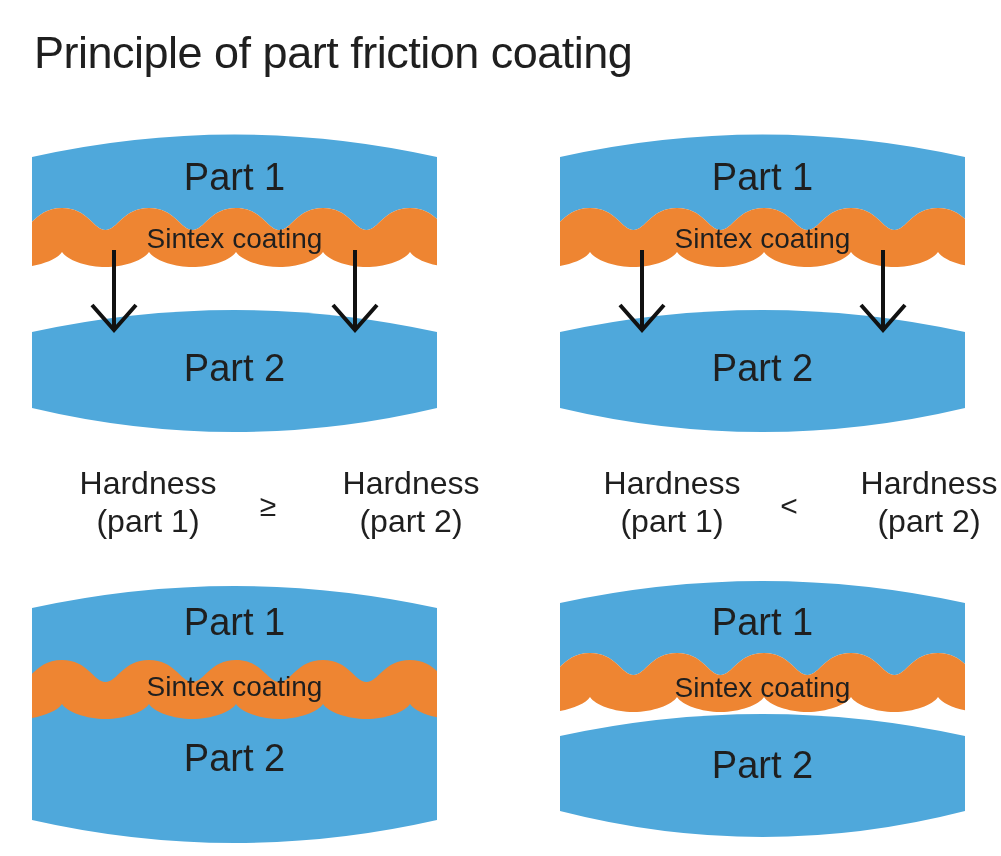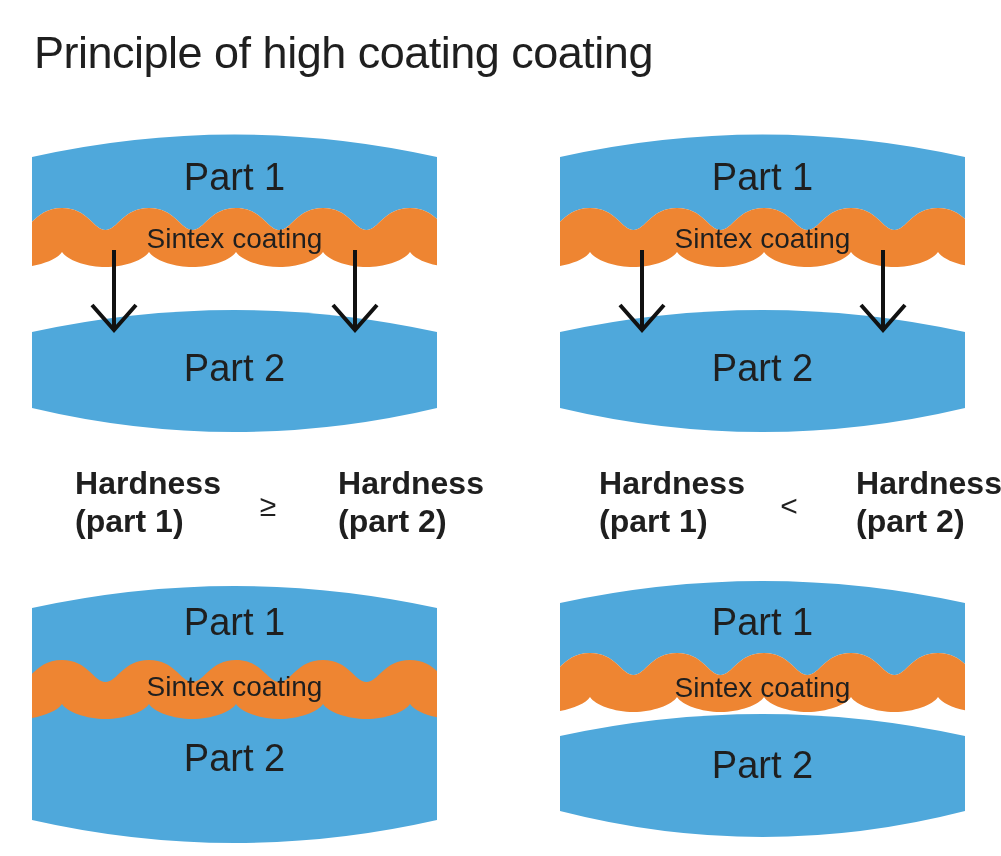--- a/index.html
+++ b/index.html
@@ -17,30 +17,30 @@
   svg{position:absolute;display:block;}
   .svg1{left:32px;top:133px;}
   .svg2{left:560px;top:133px;}
   .svg3{left:32px;top:585px;}
   .svg4{left:560px;top:578px;}
   .blue{fill:var(--blue);}
   .orange{fill:var(--orange);}
   .arrow{stroke:#111;stroke-width:4;fill:none;stroke-linejoin:miter;stroke-linecap:butt;}
   .part-label{font-size:38px;fill:var(--ink);text-anchor:middle;font-weight:400;}
   .coat-label{font-size:28px;fill:var(--ink);text-anchor:middle;font-weight:400;}
-  .hardness{position:absolute;transform:translateX(-50%);text-align:left;
-    font-size:32px;line-height:38px;white-space:nowrap;color:var(--ink);font-weight:bold;}
+  .hardness{position:absolute;transform:translateX(-50%);text-align:center;
+    font-size:32px;line-height:38px;white-space:nowrap;color:var(--ink);}
   .op{position:absolute;transform:translateX(-50%);font-size:30px;color:var(--ink);}
 </style>
 </head>
 <body>
 
 <div class="page">
 
-  <div class="title">Principle of high coating coating</div>
+  <div class="title">Principle of part friction coating</div>
 
   <svg class="svg1" width="405" height="300" viewBox="0 0 405 300">
     <path class="blue" d="M -13.5 24 L 0 24 Q 202.5 -21 405 24 L 421.5 24 L 421.5 97 C 409.5 97 404 75 378 75 C 352 75 346.5 97 334.5 97 C 322.5 97 317 75 291 75 C 265 75 259.5 97 247.5 97 C 235.5 97 230 75 204 75 C 178 75 172.5 97 160.5 97 C 148.5 97 143 75 117 75 C 91 75 85.5 97 73.5 97 C 61.5 97 56 75 30 75 C 4 75 -1.5 97 -13.5 97 Z"></path>
     <path class="orange" d="M -13.5 97 C -1.5 97 4 75 30 75 C 56 75 61.5 97 73.5 97 C 85.5 97 91 75 117 75 C 143 75 148.5 97 160.5 97 C 172.5 97 178 75 204 75 C 230 75 235.5 97 247.5 97 C 259.5 97 265 75 291 75 C 317 75 322.5 97 334.5 97 C 346.5 97 352 75 378 75 C 404 75 409.5 97 421.5 97 L 421.5 134 C 402.5 134 383 127 378 119 C 373 127 353.5 134 334.5 134 C 315.5 134 296 127 291 119 C 286 127 266.5 134 247.5 134 C 228.5 134 209 127 204 119 C 199 127 179.5 134 160.5 134 C 141.5 134 122 127 117 119 C 112 127 92.5 134 73.5 134 C 54.5 134 35 127 30 119 C 25 127 5.5 134 -13.5 134 Z"></path>
     <path class="blue" d="M 0 199 Q 202.5 155 405 199 L 405 275 Q 202.5 323 0 275 Z"></path>
     <path class="arrow" d="M 82 117 L 82 196 M 60 172 L 82 197 L 104 172 M 323 117 L 323 196 M 301 172 L 323 197 L 345 172"></path>
     <text class="part-label" x="202.5" y="57">Part 1</text>
     <text class="coat-label" x="202.5" y="115">Sintex coating</text>
     <text class="part-label" x="202.5" y="248">Part 2</text>
   </svg>

